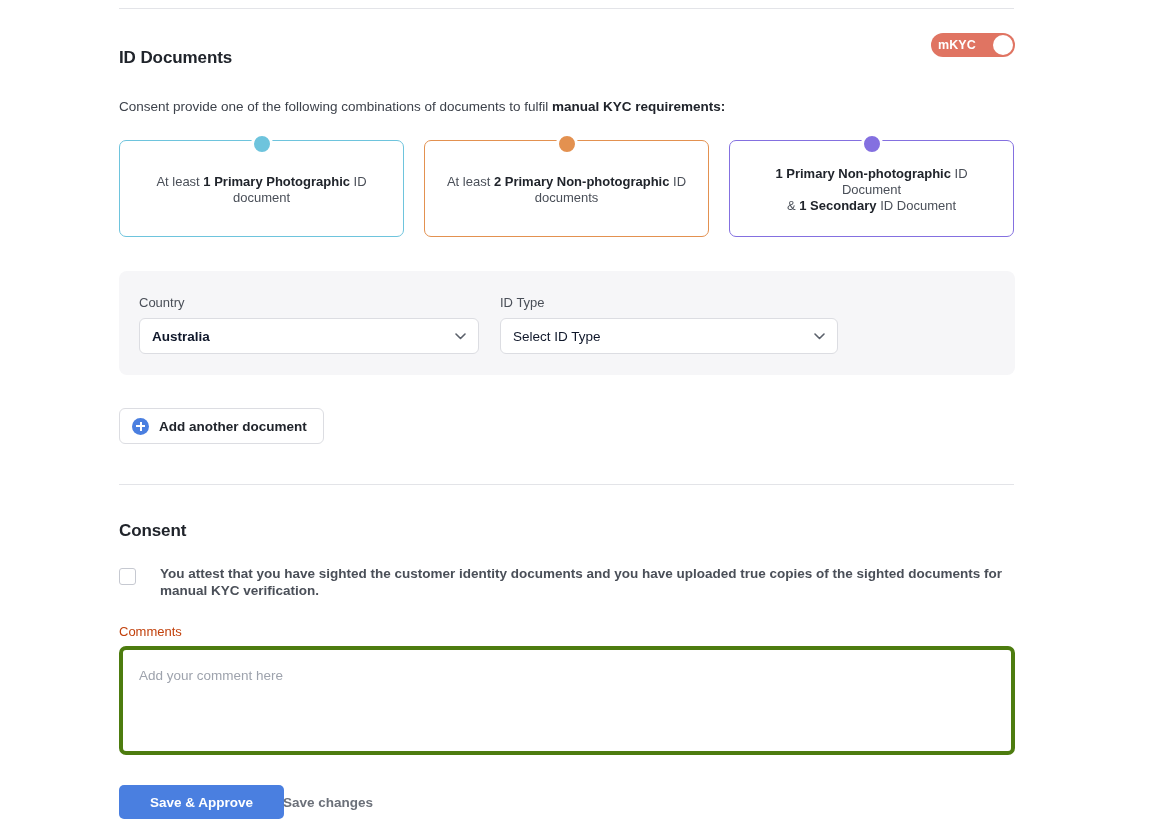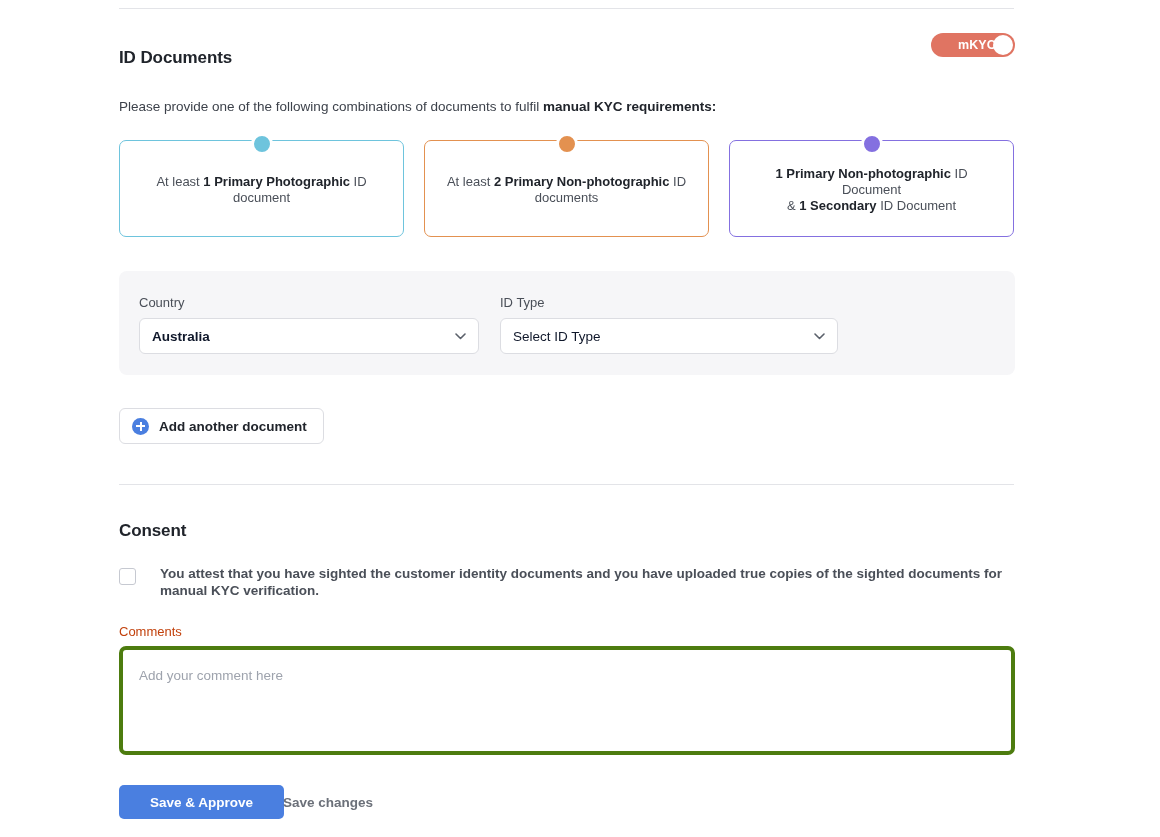--- a/index.html
+++ b/index.html
@@ -39,21 +39,21 @@
     left: 931px; top: 33px;
     width: 84px; height: 24px;
     background: #e07462;
     border-radius: 12px;
     display: flex; align-items: center;
     cursor: pointer;
   }
   .mkyc-label {
     color: #ffffff;
     font-size: 12.5px; font-weight: bold;
-    margin-left: 27px;
+    margin-left: 7px;
     letter-spacing: 0.1px;
   }
   .mkyc-knob {
     position: absolute;
     right: 2px; top: 2px;
     width: 20px; height: 20px;
     background: #ffffff;
     border-radius: 50%;
   }
 
@@ -263,21 +263,21 @@
   <div class="divider" id="divider-top"></div>
 
   <div class="section-title" id="id-documents-title">ID Documents</div>
 
   <div class="mkyc-toggle">
     <span class="mkyc-label">mKYC</span>
     <span class="mkyc-knob"></span>
   </div>
 
   <div class="lead-text">
-    <span>Please provide one of the following combinations of documents to fulfil </span><b>manual KYC requirements:</b>
+    <span>Consent provide one of the following combinations of documents to fulfil </span><b>manual KYC requirements:</b>
   </div>
 
   <div class="cards">
 
     <div class="card" id="card-0">
       <span class="card-badge"></span>
       <div class="card-text">
         <span>At least </span><b>1 Primary Photographic</b><span> ID document</span>
       </div>
     </div>

